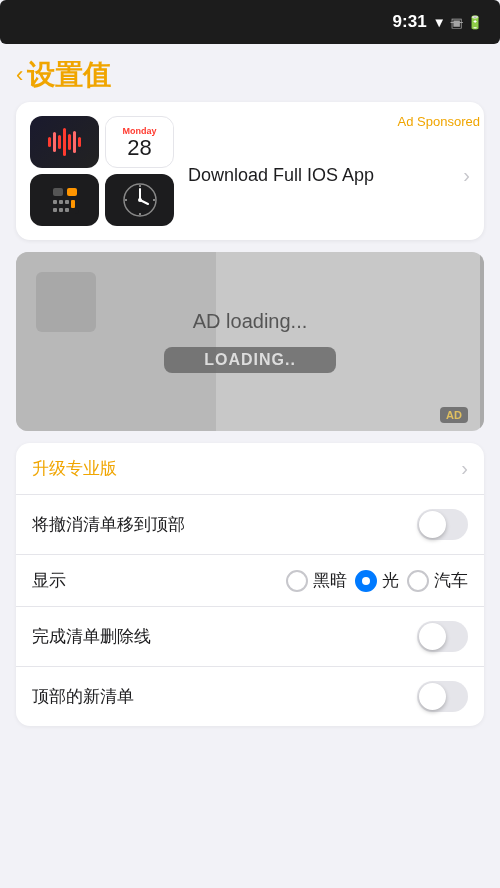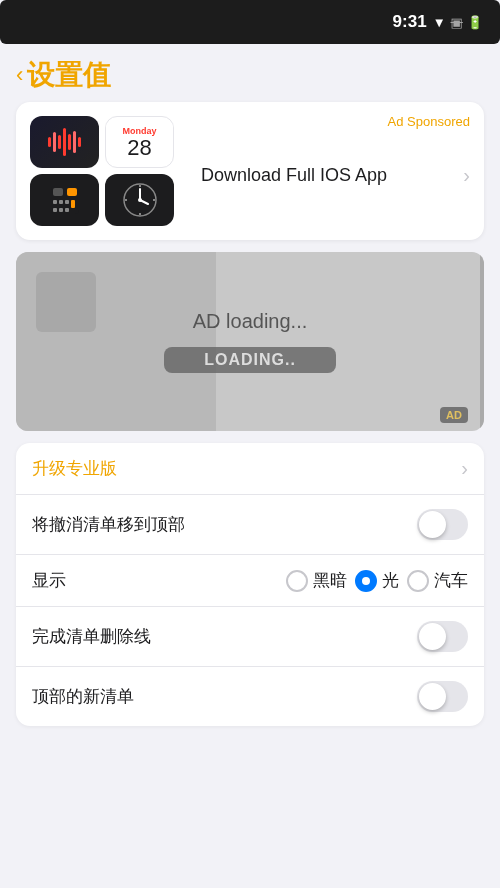--- a/index.html
+++ b/index.html
@@ -70,21 +70,21 @@
       padding: 14px 14px 14px 14px;
       display: flex;
       align-items: center;
       gap: 14px;
       position: relative;
       box-shadow: 0 1px 4px rgba(0,0,0,0.07);
     }
     .ad-sponsored-label {
       position: absolute;
       top: 12px;
-      right: 14px;
+      right: 4px;
       color: #f0a500;
       font-size: 13px;
       font-weight: 500;
     }
     .app-icons-grid {
       display: grid;
       grid-template-columns: 1fr 1fr;
       gap: 6px;
       flex-shrink: 0;
     }
@@ -133,21 +133,20 @@
       margin-top: 8px;
     }
     .ad-download-btn {
       display: flex;
       align-items: center;
       gap: 6px;
       font-size: 18px;
       font-weight: 500;
       color: #1c1c1e;
       cursor: pointer;
-      margin-left: 13px;
     }
     .ad-chevron {
       font-size: 20px;
       color: #c7c7cc;
       margin-left: auto;
     }
 
     
     .waveform {
       display: flex;

